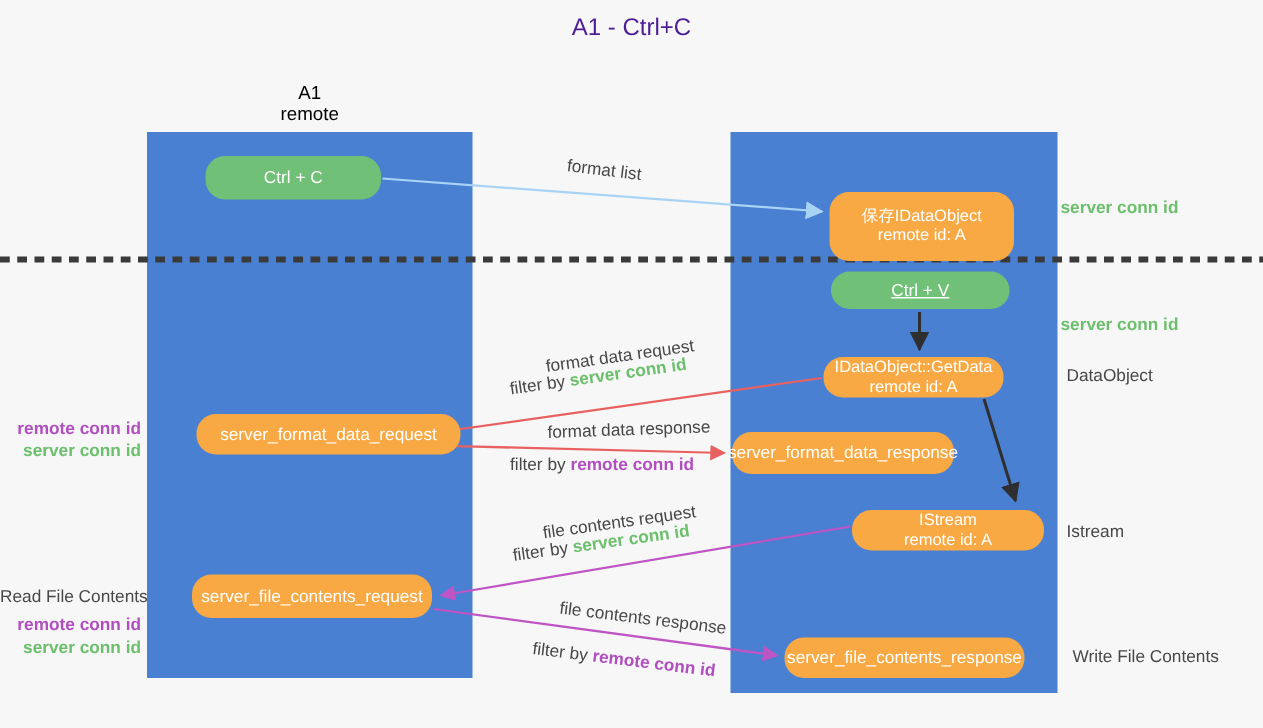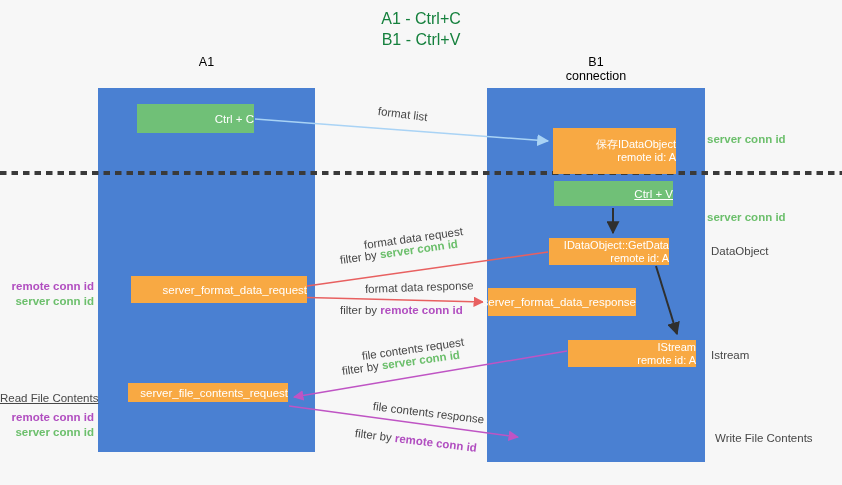--- a/index.html
+++ b/index.html
@@ -1,25 +1,25 @@
 <!DOCTYPE html>
 <html><head>
 <meta charset="utf-8">
 <style>
   html,body { margin:0; padding:0; background:#f7f7f7; font-family:"Liberation Sans", sans-serif; }
   #stage { position:relative; width:842px; height:485px; background:#f7f7f7; overflow:hidden; }
 
   .title-block { position:absolute; left:0; top:8px; width:842px; text-align:center;
-                 font-size:16px; line-height:21px; color:#15803d; }
+                 font-size:16px; line-height:21px; color:#4c1d95; }
 
   .lane-header { position:absolute; text-align:center; font-size:12.5px; line-height:14px; color:#000000; }
   .lane { position:absolute; background:#4a80d2; }
 
-  .node { position:absolute; display:flex; flex-direction:column; align-items:flex-end;
-          justify-content:center; color:#ffffff; text-align:center; }
+  .node { position:absolute; display:flex; flex-direction:column; align-items:center;
+          justify-content:center; color:#ffffff; text-align:center;border-radius:13px; }
   .node.green  { background:#70c077; font-size:11.5px; }
   .node.orange { background:#f8a943; font-size:11.5px; }
   .node .l2, .node .l1 { line-height:13px; }
   .node.twoline { font-size:11px; }
 
   svg.edges { position:absolute; left:0; top:0; }
 
   .elabel { position:absolute; font-size:11.5px; color:#474747; white-space:nowrap;
             transform-origin:left center; line-height:14px; }
   .accent-green  { color:#6cbf6c; font-weight:bold; }
@@ -29,29 +29,25 @@
   .side-label.dark { color:#474747; }
   .side-block { position:absolute; text-align:right; font-size:11.5px; font-weight:bold; line-height:14.5px; }
 </style>
 </head>
 <body>
 
 <div id="stage">
 
   <div class="title-block">
     <div>A1 - Ctrl+C</div>
-    <div>B1 - Ctrl+V</div>
   </div>
 
   <div class="lane-header" style="left:98px; top:55px; width:217px;">
     <div>A1</div>
-  </div>
-  <div class="lane-header" style="left:487px; top:55px; width:218px;">
-    <div>B1</div>
-    <div>connection</div>
+    <div>remote</div>
   </div>
 
   <div class="lane" style="left:98px; top:88px; width:217px; height:364px;"></div>
   <div class="lane" style="left:487px; top:88px; width:218px; height:374px;"></div>
 
   <svg class="edges" width="842" height="485" viewBox="0 0 842 485">
     <defs>
       <marker id="ah-blue" viewBox="0 0 10 10" refX="9" refY="5" markerWidth="8" markerHeight="8" orient="auto">
         <path d="M0,0 L10,5 L0,10 z" fill="#a9d3f5"></path>
       </marker>
@@ -107,24 +103,27 @@
 
   <div class="node orange" style="left:488px; top:288px; width:148px; height:28px;">
     <span>server_format_data_response</span>
   </div>
 
   <div class="node orange twoline" style="left:568px; top:340px; width:128px; height:27px;">
     <span class="l1">IStream</span>
     <span class="l2">remote id: A</span>
   </div>
 
-  <div class="node orange" style="left:128px; top:383px; width:160px; height:19px;">
+  <div class="node orange" style="left:128px; top:383px; width:160px; height:29px;">
     <span>server_file_contents_request</span>
   </div>
 
+  <div class="node orange" style="left:523px; top:425px; width:160px; height:27px;">
+    <span>server_file_contents_response</span>
+  </div>
 
   <div class="elabel" style="left:378px; top:104px; transform:rotate(7deg);">format list</div>
 
   <div class="elabel" style="left:364px; top:238px; transform:rotate(-8deg);">format data request</div>
   <div class="elabel" style="left:340px; top:253px; transform:rotate(-8deg);">
     <span>filter by</span>
     <span class="accent-green">server conn id</span>
   </div>
 
   <div class="elabel" style="left:365px; top:282px; transform:rotate(-2deg);">format data response</div>
@@ -149,20 +148,20 @@
   <div class="side-label accent-green" style="left:707px; top:210px;">server conn id</div>
   <div class="side-label dark" style="left:711px; top:244px;">DataObject</div>
   <div class="side-label dark" style="left:711px; top:348px;">Istream</div>
   <div class="side-label dark" style="left:715px; top:431px;">Write File Contents</div>
 
   <div class="side-block" style="left:0; top:279px; width:94px;">
     <div class="accent-purple">remote conn id</div>
     <div class="accent-green">server conn id</div>
   </div>
 
-  <div class="side-label dark" style="left:0; top:391px; width:93px; text-align:left;text-decoration:underline;">Read File Contents</div>
+  <div class="side-label dark" style="left:0; top:391px; width:93px; text-align:left;">Read File Contents</div>
 
   <div class="side-block" style="left:0; top:410px; width:94px;">
     <div class="accent-purple">remote conn id</div>
     <div class="accent-green">server conn id</div>
   </div>
 
 </div>
 
 </body></html>

